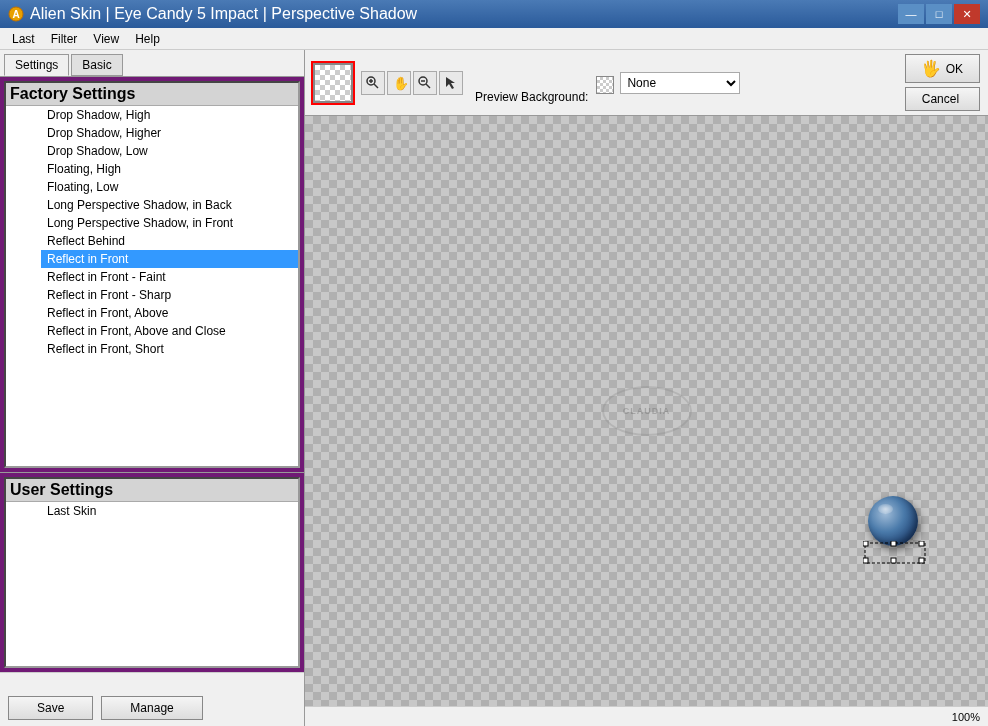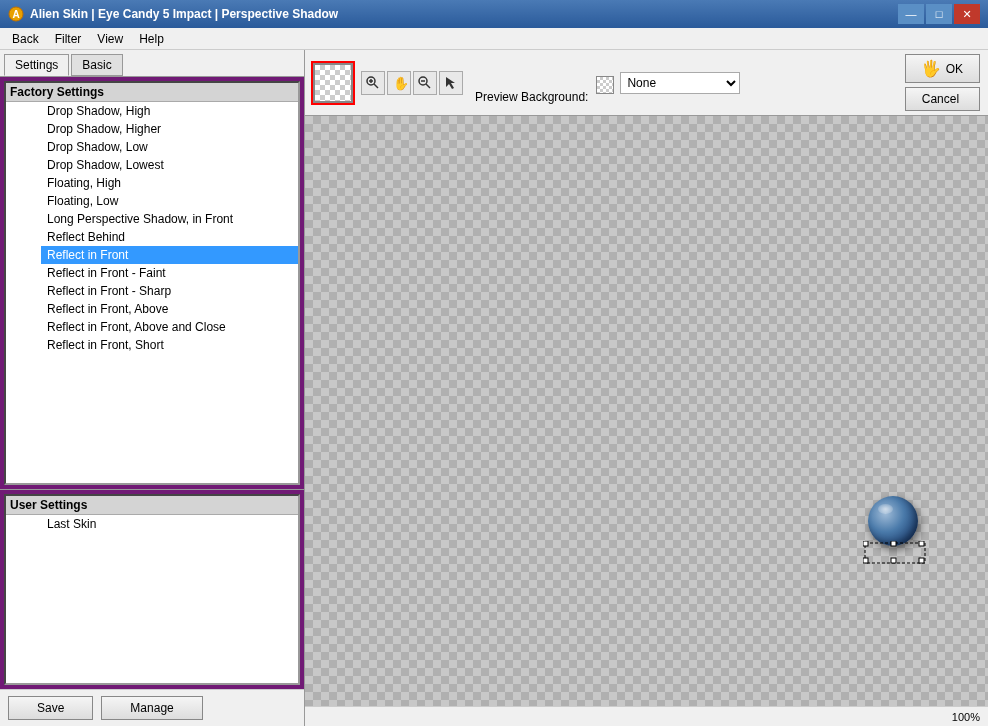--- a/index.html
+++ b/index.html
@@ -11,21 +11,21 @@
       color: white;
       height: 28px;
       display: flex;
       align-items: center;
       justify-content: space-between;
       padding: 0 8px;
       user-select: none;
     }
     .title-bar-left { display: flex; align-items: center; gap: 6px; }
     .title-bar-icon { width: 16px; height: 16px; }
-    .title-bar-text { font-size: 12px; font-weight: bold; }
+    .title-bar-text { font-size: 16px; font-weight: normal; }
     .title-bar-buttons { display: flex; gap: 2px; }
     .title-btn {
       width: 26px; height: 20px; border: none; cursor: pointer;
       font-size: 11px; display: flex; align-items: center; justify-content: center;
     }
     .title-btn-min { background: #5a8fc5; color: white; }
     .title-btn-max { background: #5a8fc5; color: white; }
     .title-btn-close { background: #c0392b; color: white; }
 
     
@@ -93,21 +93,21 @@
       border: 2px inset #999;
       background: white;
       overflow-y: scroll;
       overflow-x: hidden;
     }
 
     .list-section-header {
       background: #d4d4d4;
       padding: 2px 4px;
       font-weight: bold;
-      font-size: 12px;
+      font-size: 16px;
       border-bottom: 1px solid #aaa;
     }
 
     .list-item {
       padding: 2px 6px;
       cursor: pointer;
       font-size: 12px;
       white-space: nowrap;
       position: relative;
       margin-left: 35px;
@@ -137,20 +137,21 @@
       background: #f0f0f0;
       border-top: 1px solid #ccc;
     }
     .btn {
       padding: 4px 28px;
       border: 1px solid #888;
       background: linear-gradient(to bottom, #f5f5f5, #ddd);
       cursor: pointer;
       font-size: 12px;
       min-width: 70px;
+      margin-top: 17px;
     }
 
     
     .right-panel {
       flex: 1;
       display: flex;
       flex-direction: column;
       background: #c8c8c8;
     }
 
@@ -311,44 +312,44 @@
     <span class="title-bar-text">Alien Skin | Eye Candy 5 Impact | Perspective Shadow</span>
   </div>
   <div class="title-bar-buttons">
     <button class="title-btn title-btn-min">—</button>
     <button class="title-btn title-btn-max">□</button>
     <button class="title-btn title-btn-close">✕</button>
   </div>
 </div>
 
 <div class="menu-bar">
-  <div class="menu-item">Back</div>
+  <div class="menu-item">Last</div>
   <div class="menu-item">Filter</div>
   <div class="menu-item">View</div>
   <div class="menu-item">Help</div>
 </div>
 
 <div class="main-content">
 
   <div class="left-panel">
 
     <div class="tabs">
       <div class="tab active">Settings</div>
       <div class="tab">Basic</div>
     </div>
 
     <div class="settings-list-area">
       <div class="list-container">
         <div class="list-section-header">Factory Settings</div>
         <div class="list-item">Drop Shadow, High</div>
         <div class="list-item">Drop Shadow, Higher</div>
         <div class="list-item">Drop Shadow, Low</div>
-        <div class="list-item">Drop Shadow, Lowest</div>
         <div class="list-item">Floating, High</div>
         <div class="list-item">Floating, Low</div>
+        <div class="list-item">Long Perspective Shadow, in Back</div>
         <div class="list-item">Long Perspective Shadow, in Front</div>
         <div class="list-item">Reflect Behind</div>
         <div class="list-item selected" style="position:relative;">
           Reflect in Front
           <span style="position:absolute; right:-24px; top:50%; transform:translateY(-50%); font-size:18px; pointer-events:none;">🖐️</span>
         </div>
         <div class="list-item">Reflect in Front - Faint</div>
         <div class="list-item">Reflect in Front - Sharp</div>
         <div class="list-item">Reflect in Front, Above</div>
         <div class="list-item">Reflect in Front, Above and Close</div>
@@ -420,20 +421,23 @@
           <span>OK</span>
         </button>
         <button class="ok-btn">
           <span>Cancel</span>
         </button>
       </div>
     </div>
 
     <div class="canvas-area">
 
+      <div class="watermark">
+        <div class="watermark-ellipse">CLAUDIA</div>
+      </div>
 
       <div class="sphere-obj" style="position:absolute; right:60px; bottom:150px;">
         <div class="sphere"></div>
 
         <svg width="70" height="30" style="position:absolute; bottom:-15px; left:-5px;">
           <rect x="2" y="2" width="60" height="20" fill="none" stroke="#000" stroke-width="1" stroke-dasharray="3,2"></rect>
           <rect x="0" y="0" width="5" height="5" fill="white" stroke="#000" stroke-width="1"></rect>
           <rect x="28" y="0" width="5" height="5" fill="white" stroke="#000" stroke-width="1"></rect>
           <rect x="56" y="0" width="5" height="5" fill="white" stroke="#000" stroke-width="1"></rect>
           <rect x="0" y="17" width="5" height="5" fill="white" stroke="#000" stroke-width="1"></rect>

